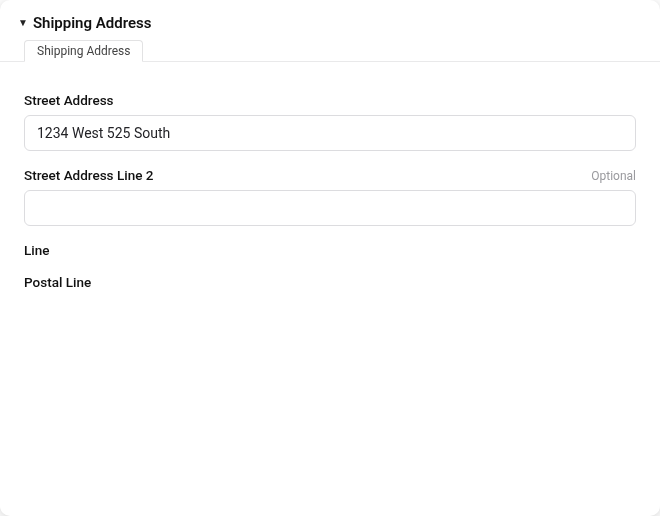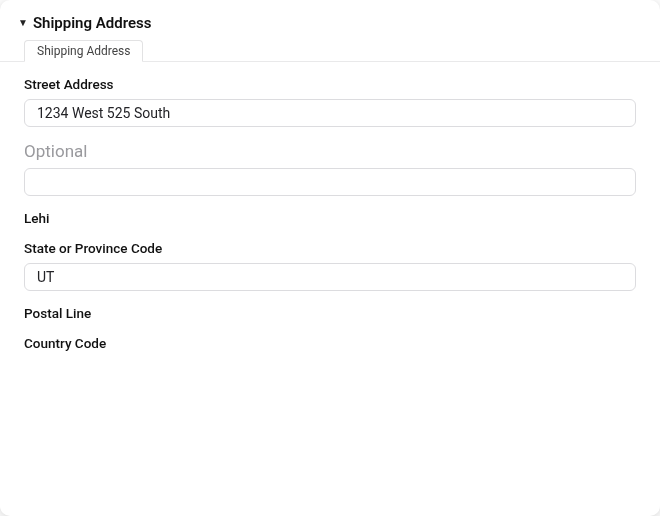--- a/index.html
+++ b/index.html
@@ -62,34 +62,35 @@
       padding: 14px 24px 0 24px;
     }
     .field {
       margin-bottom: 14px;
     }
     .label-row {
       display: flex;
       justify-content: space-between;
       align-items: baseline;
       margin-bottom: 7px;
+      margin-top: 16px;
     }
     .label {
       font-size: 13.5px;
       font-weight: 500;
       color: #111;
     }
     .optional {
-      font-size: 17px;
+      font-size: 12px;
       color: #9a9a9e;
       font-weight: 400;
     }
     .text-input {
       width: 100%;
-      height: 28px;
+      height: 36px;
       padding: 6px 12px;
       border: 1px solid #dcdcdf;
       border-radius: 6px;
       font-size: 14px;
       color: #232327;
       background: #fff;
       outline: none;
       font-family: inherit;
     }
   </style>
@@ -111,45 +112,37 @@
 
     <div class="field">
       <div class="label-row">
         <span class="label">Street Address</span>
       </div>
       <input type="text" class="text-input" value="1234 West 525 South" style="">
     </div>
 
     <div class="field">
       <div class="label-row">
+        <span class="label">Street Address Line 2</span>
         <span class="optional">Optional</span>
       </div>
       <input type="text" class="text-input" value="" style="">
     </div>
 
     <div class="field">
       <div class="label-row">
-        <span class="label">Lehi</span>
+        <span class="label">Line</span>
       </div>
     </div>
 
-    <div class="field">
-      <div class="label-row">
-        <span class="label">State or Province Code</span>
-      </div>
-      <input type="text" class="text-input" value="UT" style="">
-    </div>
 
     <div class="field">
       <div class="label-row">
         <span class="label">Postal Line</span>
       </div>
     </div>
 
     <div class="field">
-      <div class="label-row">
-        <span class="label">Country Code</span>
-      </div>
     </div>
 
   </div>
 
 </div>
 
 </body></html>

